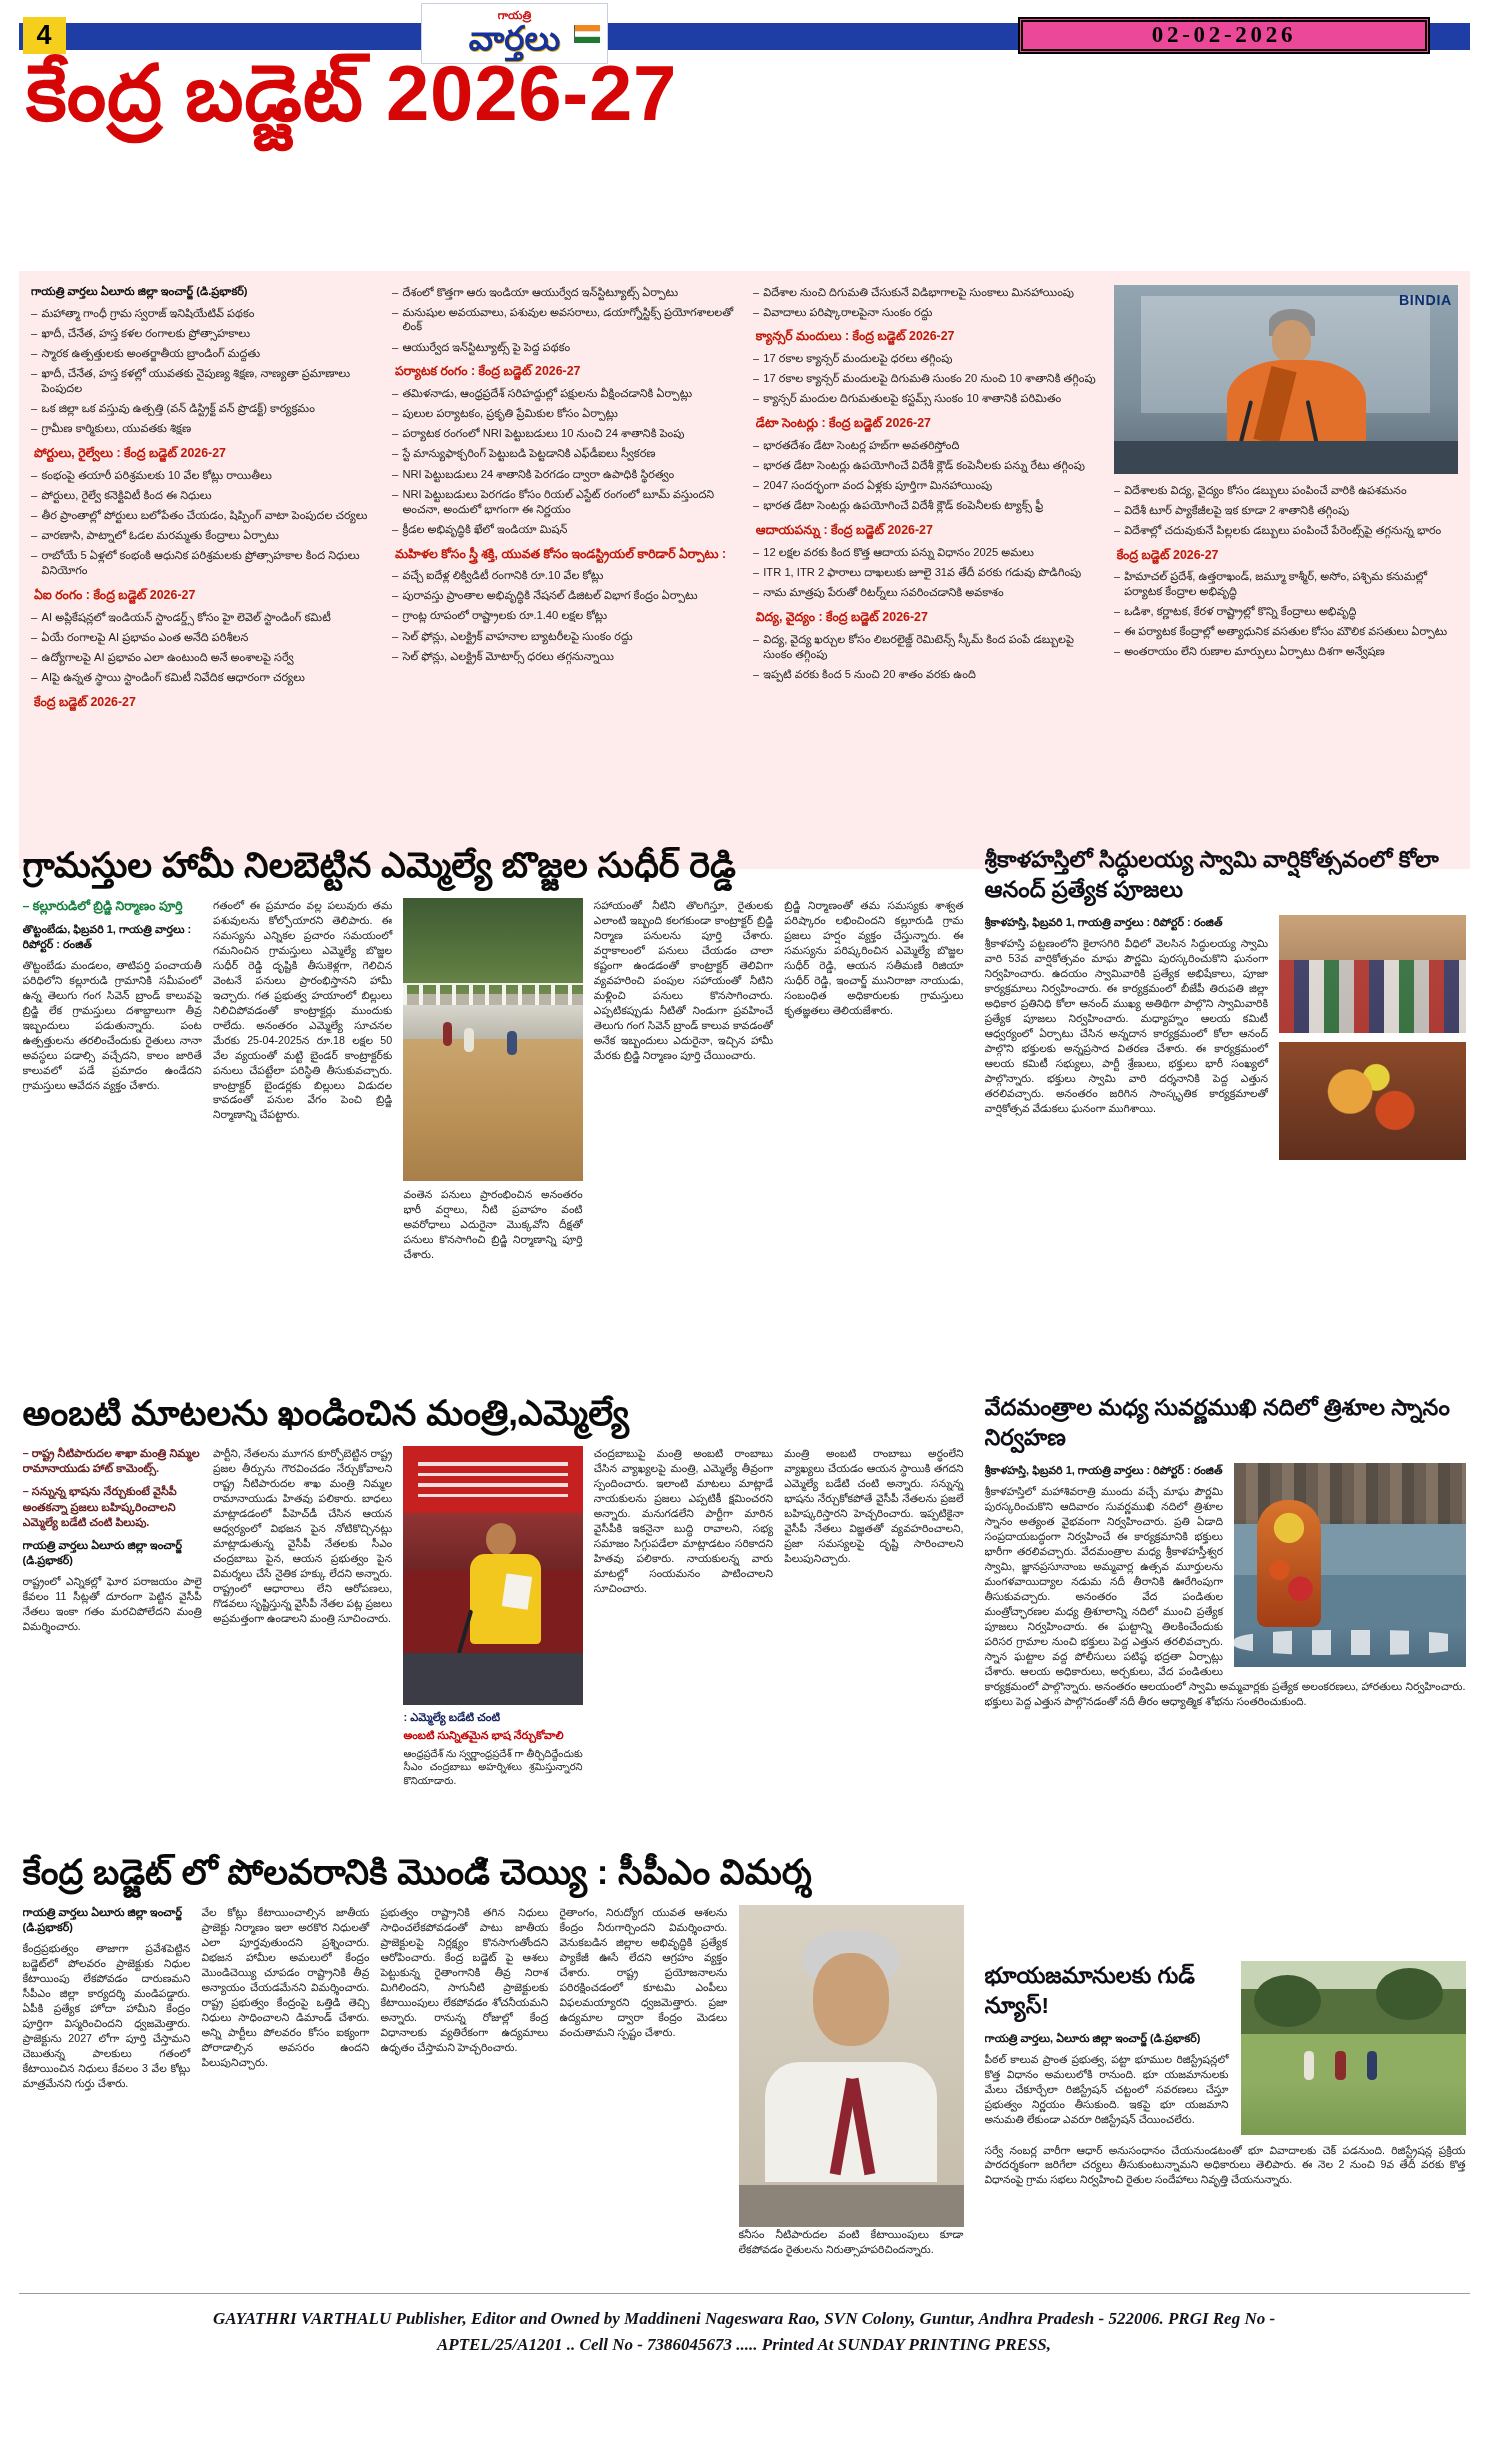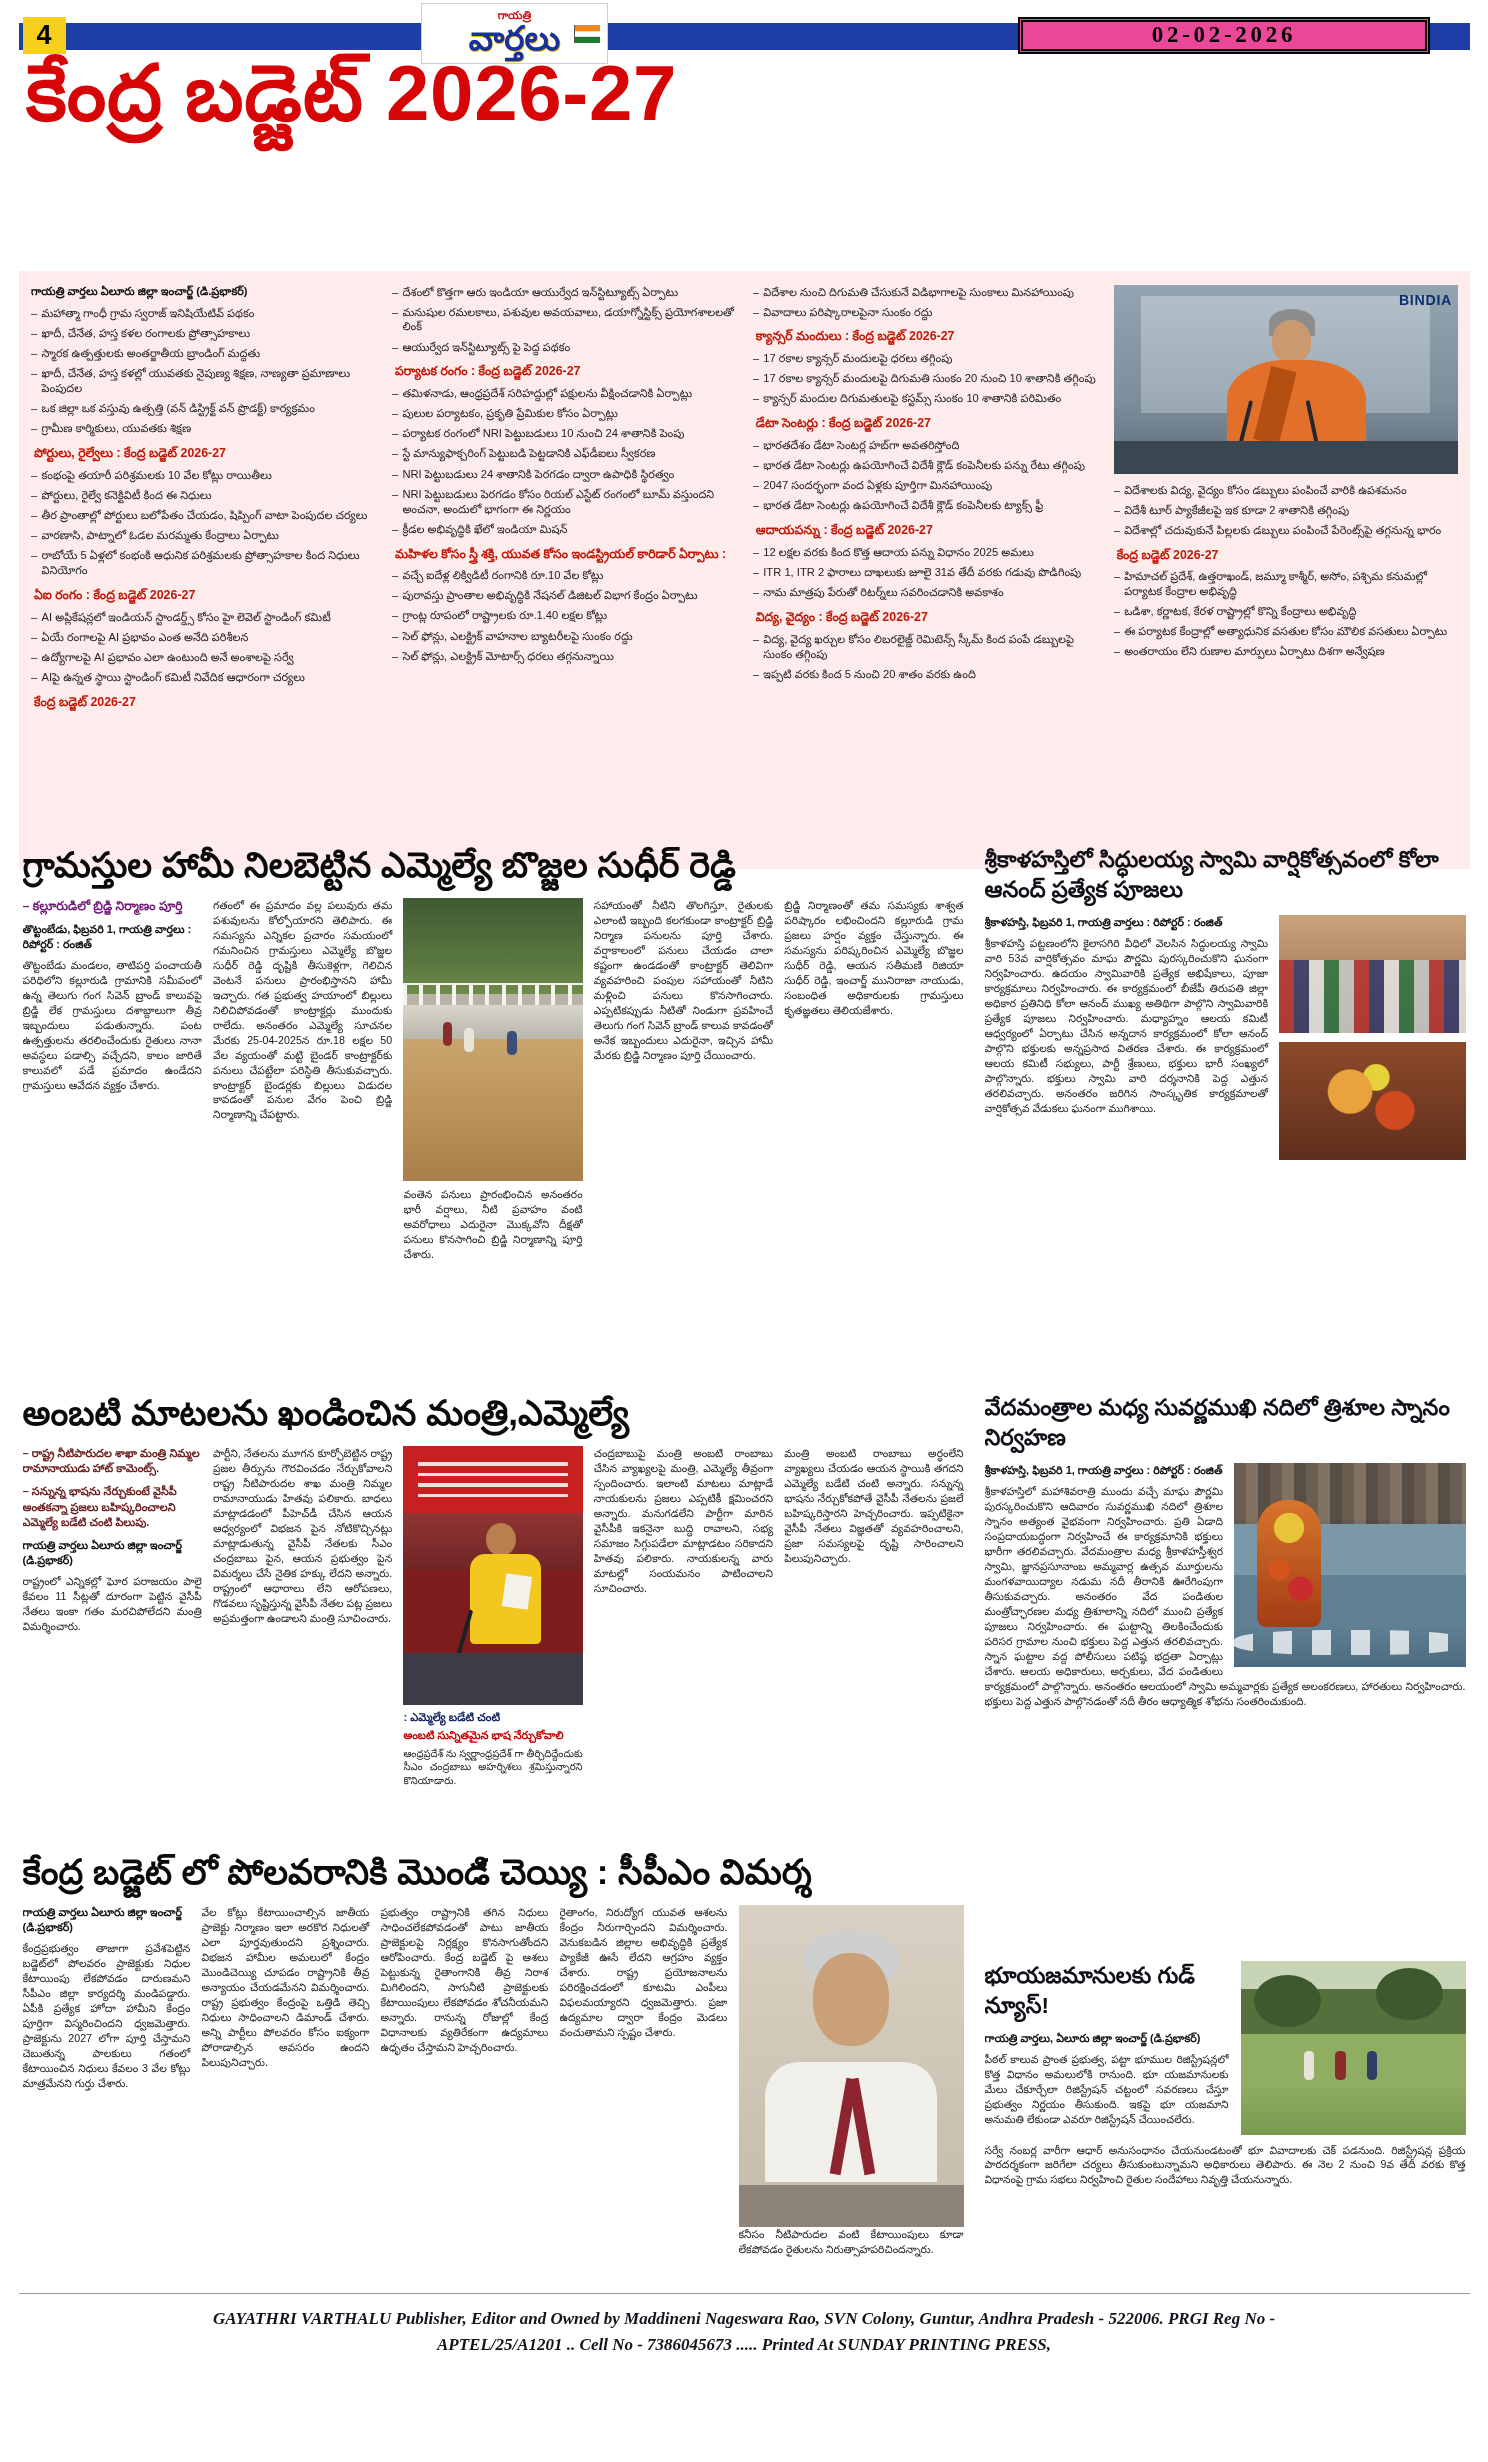--- a/index.html
+++ b/index.html
@@ -71,21 +71,21 @@
   
   .row { position:absolute; left:22.5px; width:1443px; display:flex; gap:21px; }
   .row1 { top:845px; height:487px; }
   .row2 { top:1393px; height:447px; }
   .row3 { top:1852px; height:441px; }
   .art-left { width:941px; overflow:hidden; }
   .art-right { width:481px; overflow:hidden; }
 
   .headline-xl { font-size:35px; font-weight:900; color:#0b0b0b; margin:0 0 13.5px; line-height:1.12; }
   .headline-md { font-size:22.5px; font-weight:900; color:#101018; margin:0 0 10.5px; line-height:1.32; }
-  .kicker { font-weight:bold; font-size:12.4px; margin-bottom:7.5px; color:#701a75; line-height:1.35; }
+  .kicker { font-weight:bold; font-size:12.4px; margin-bottom:7.5px; color:#15803d; line-height:1.35; }
   .byline { font-weight:bold; font-size:11px; margin-bottom:6.7px; color:#111; line-height:1.35; }
   .body-text { font-size:10.7px; line-height:1.4; text-align:justify; color:#191919; }
   .cols5 { display:grid; grid-template-columns:repeat(5,1fr); gap:11.2px; }
   .bullet-red { font-weight:bold; color:#6b1d1d; font-size:11.2px; line-height:1.38; margin-bottom:7.5px; }
 
   
   .bridge-photo { position:relative; width:100%; height:283px; background:#b9b4a6; overflow:hidden; margin-bottom:6px; }
   .brp-trees { position:absolute; top:0; left:0; right:0; height:34%; background:linear-gradient(180deg,#3f5a33,#5a7a40 70%,#6f8a4c); }
   .brp-rail { position:absolute; top:30%; left:0; right:0; height:8%;
     background:repeating-linear-gradient(90deg,#f4f4ee 0 3.7px, rgba(0,0,0,0) 3.7px 16.5px); border-top:2.2px solid #f2f2ea; }
@@ -214,21 +214,21 @@
           <div class="b-item">ఏయే రంగాలపై AI ప్రభావం ఎంత అనేది పరిశీలన</div>
           <div class="b-item">ఉద్యోగాలపై AI ప్రభావం ఎలా ఉంటుంది అనే అంశాలపై సర్వే</div>
           <div class="b-item">AIపై ఉన్నత స్థాయి స్టాండింగ్ కమిటీ నివేదిక ఆధారంగా చర్యలు</div>
         </div>
       <div class="b-subhead">కేంద్ర బడ్జెట్ 2026-27</div>
     </div>
 
     <div class="budget-col">
       <div>
           <div class="b-item">దేశంలో కొత్తగా ఆరు ఇండియా ఆయుర్వేద ఇన్‌స్టిట్యూట్స్ ఏర్పాటు</div>
-          <div class="b-item">మనుషుల రమలకాలు, పశువుల అవయవాలు, డయాగ్నోస్టిక్స్ ప్రయోగశాలలతో లింక్</div>
+          <div class="b-item">మనుషుల అవయవాలు, పశువుల అవసరాలు, డయాగ్నోస్టిక్స్ ప్రయోగశాలలతో లింక్</div>
           <div class="b-item">ఆయుర్వేద ఇన్‌స్టిట్యూట్స్ పై పెద్ద పథకం</div>
         </div>
       <div class="b-subhead">పర్యాటక రంగం : కేంద్ర బడ్జెట్ 2026-27</div>
       <div>
           <div class="b-item">తమిళనాడు, ఆంధ్రప్రదేశ్ సరిహద్దుల్లో పక్షులను వీక్షించడానికి ఏర్పాట్లు</div>
           <div class="b-item">పులుల పర్యాటకం, ప్రకృతి ప్రేమికుల కోసం ఏర్పాట్లు</div>
           <div class="b-item">పర్యాటక రంగంలో NRI పెట్టుబడులు 10 నుంచి 24 శాతానికి పెంపు</div>
           <div class="b-item">స్టే మాన్యుఫాక్చరింగ్ పెట్టుబడి పెట్టడానికి ఎఫ్‌డీఐలు స్వీకరణ</div>
           <div class="b-item">NRI పెట్టుబడులు 24 శాతానికి పెరగడం ద్వారా ఉపాధికి స్థిరత్వం</div>
           <div class="b-item">NRI పెట్టుబడులు పెరగడం కోసం రియల్ ఎస్టేట్ రంగంలో బూమ్ వస్తుందని అంచనా, అందులో భాగంగా ఈ నిర్ణయం</div>

